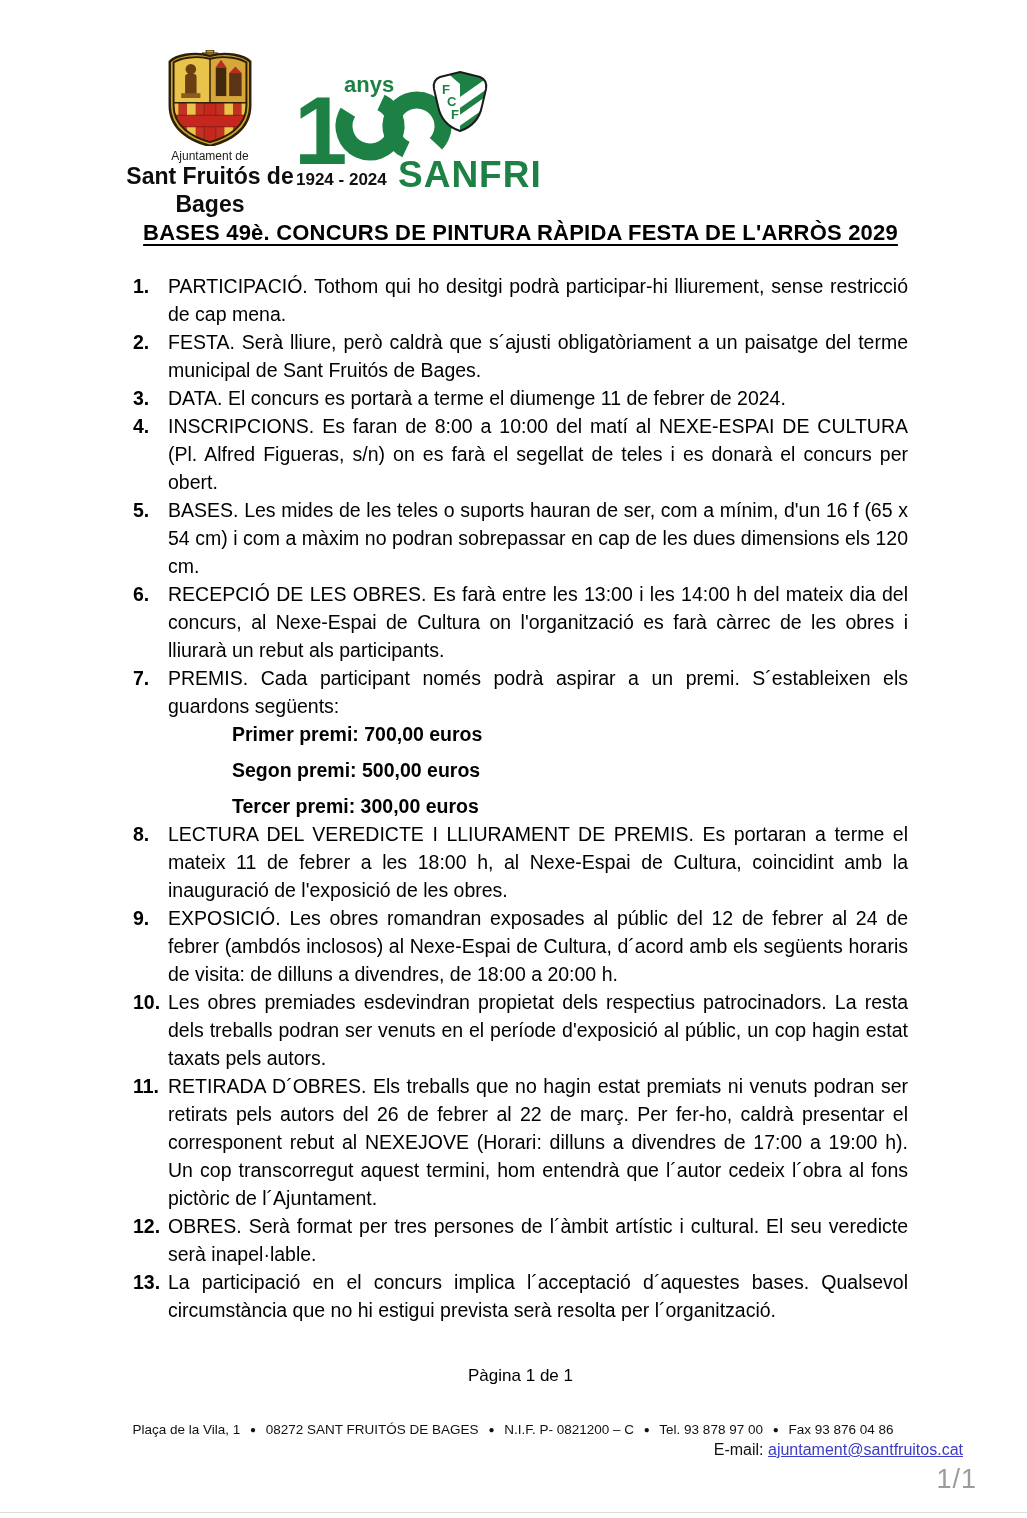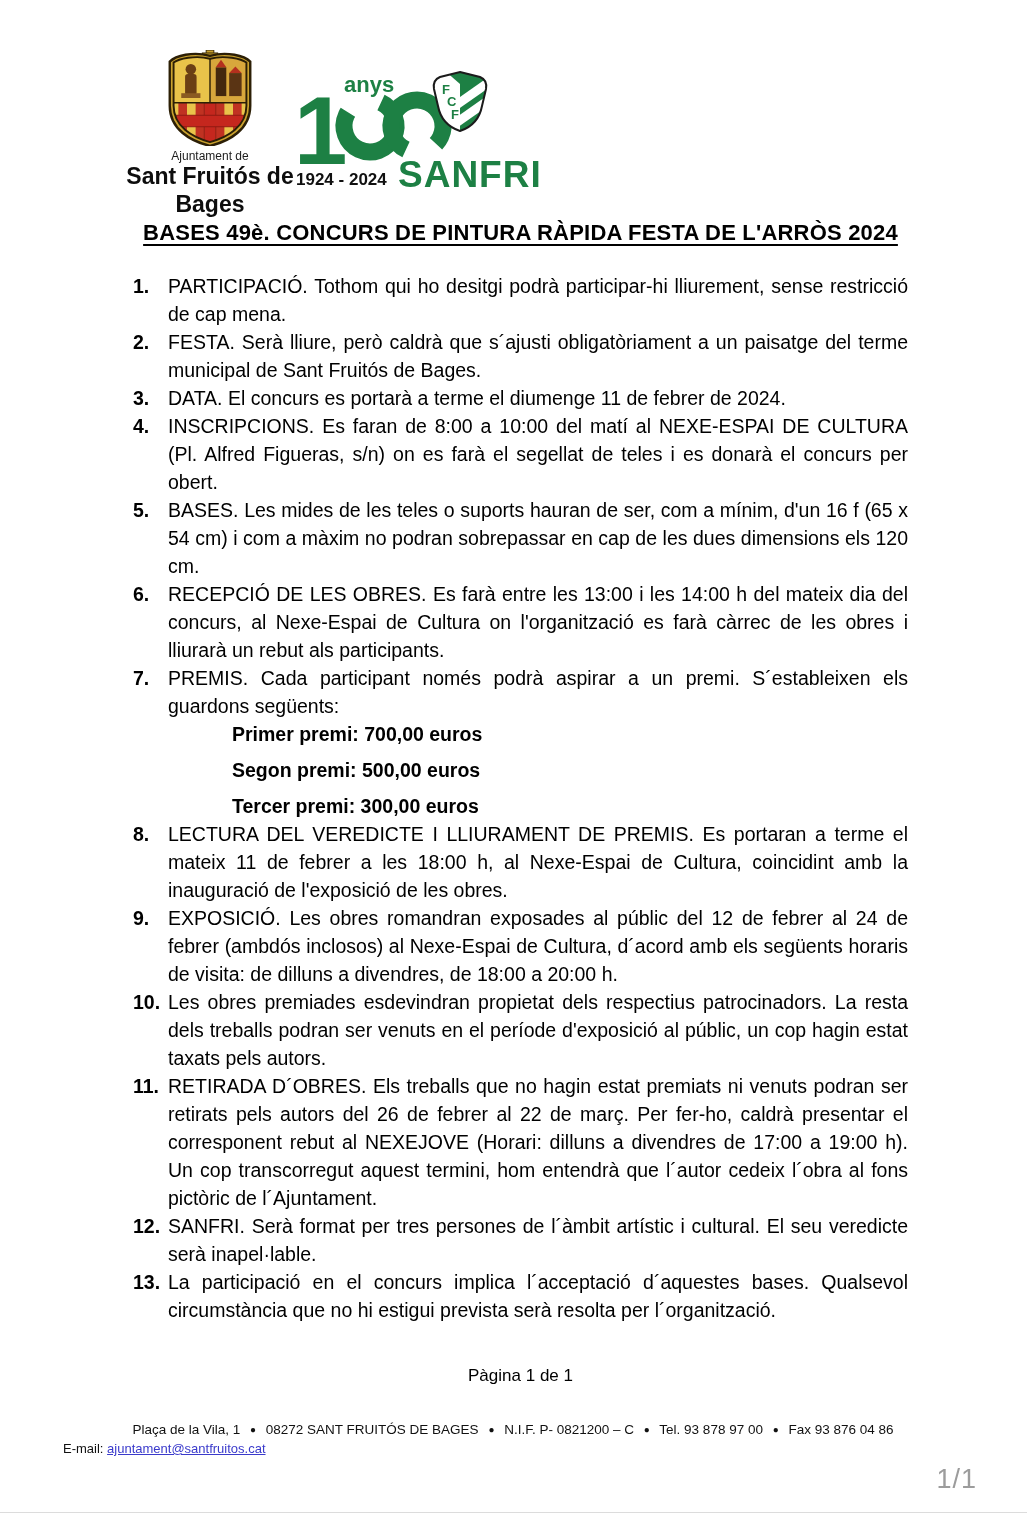--- a/index.html
+++ b/index.html
@@ -30,21 +30,21 @@
   .item .itext { flex:1; text-align:justify; }
   .item .itext p.runs { margin:0; }
   .b { font-weight:normal; }
   .subline { margin:0 0 0 64px; font-weight:bold; text-align:left; }
   .subline + .subline { margin-top:8px; }
 
   
   .page-number { position:absolute; left:133px; width:775px; top:1366px; text-align:center; font-size:17px; }
   .addr-line  { position:absolute; left:63px;  width:900px; top:1422px; text-align:center; font-size:13.5px; color:#111; }
   .addr-line .sep { font-size:10px; vertical-align:1px; padding:0 6px; }
-  .email-line { position:absolute; left:63px; width:900px; top:1441px; text-align:left; font-size:13px; color:#111; }
+  .email-line { position:absolute; left:63px; width:900px; top:1441px; text-align:right; font-size:16px; color:#111; }
   .email-line a { color:#3a3acb; text-decoration:underline; }
 
   .viewer-indicator {
     position:absolute; right:50px; top:1464px;
     font-size:27px; color:#9c9c9c; letter-spacing:1px;
   }
   .bottom-rule { position:absolute; left:0; right:0; bottom:5px; border-top:1px solid #dcdcdc; }
 </style>
 </head>
 <body>
@@ -125,21 +125,21 @@
       <path d="M26,2 L46,7 C51,9 53,13 52,19 L48,36 C45,52 35,58 26,61 C17,58 7,52 4,36 L0,19 C-1,13 1,9 6,7 Z" fill="none" stroke="#1b1b1b" stroke-width="2"></path>
       <text x="8" y="24" font-family="Liberation Sans, sans-serif" font-size="13" font-weight="bold" fill="#1d8044">F</text>
       <text x="13" y="36" font-family="Liberation Sans, sans-serif" font-size="13" font-weight="bold" fill="#1d8044">C</text>
       <text x="17" y="49" font-family="Liberation Sans, sans-serif" font-size="13" font-weight="bold" fill="#1d8044">F</text>
     </g>
   </svg>
 </div>
 
 <div class="content">
   <h1 class="doc-title">
-    <span>BASES 49è. CONCURS DE PINTURA RÀPIDA FESTA DE L'ARRÒS 2024</span>
+    <span>BASES 49è. CONCURS DE PINTURA RÀPIDA FESTA DE L'ARRÒS 2029</span>
   </h1>
   <div class="bases">
       <div class="item">
         <span class="num">1.</span>
         <div class="itext">
           <p class="runs"><span class="b">PARTICIPACIÓ. </span><span>Tothom qui ho desitgi podrà participar-hi lliurement, sense restricció de cap mena.</span></p>
         </div>
       </div>
       <div class="item">
         <span class="num">2.</span>
@@ -200,21 +200,21 @@
       </div>
       <div class="item">
         <span class="num">11.</span>
         <div class="itext">
           <p class="runs"><span class="b">RETIRADA D´OBRES. </span><span>Els treballs que no hagin estat premiats ni venuts podran ser retirats pels autors del 26 de febrer al 22 de març. Per fer-ho, caldrà presentar el corresponent rebut al NEXEJOVE (Horari: dilluns a divendres de 17:00 a 19:00 h). Un cop transcorregut aquest termini, hom entendrà que l´autor cedeix l´obra al fons pictòric de l´Ajuntament.</span></p>
         </div>
       </div>
       <div class="item">
         <span class="num">12.</span>
         <div class="itext">
-          <p class="runs"><span class="b">SANFRI. </span><span>Serà format per tres persones de l´àmbit artístic i cultural. El seu veredicte serà inapel·lable.</span></p>
+          <p class="runs"><span class="b">OBRES. </span><span>Serà format per tres persones de l´àmbit artístic i cultural. El seu veredicte serà inapel·lable.</span></p>
         </div>
       </div>
       <div class="item">
         <span class="num">13.</span>
         <div class="itext">
           <p class="runs"><span>La participació en el concurs implica l´acceptació d´aquestes bases. Qualsevol circumstància que no hi estigui prevista serà resolta per l´organització.</span></p>
         </div>
       </div>
     </div>
 </div>

